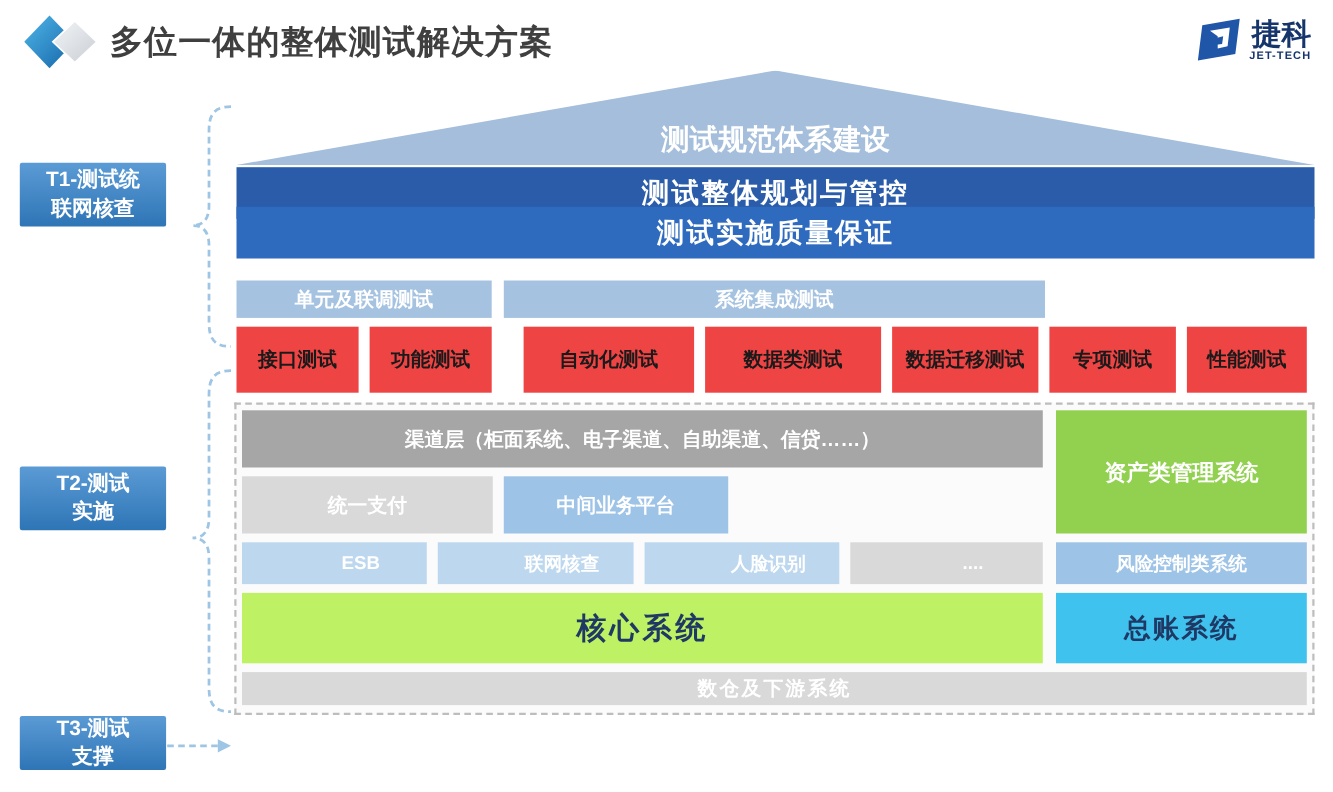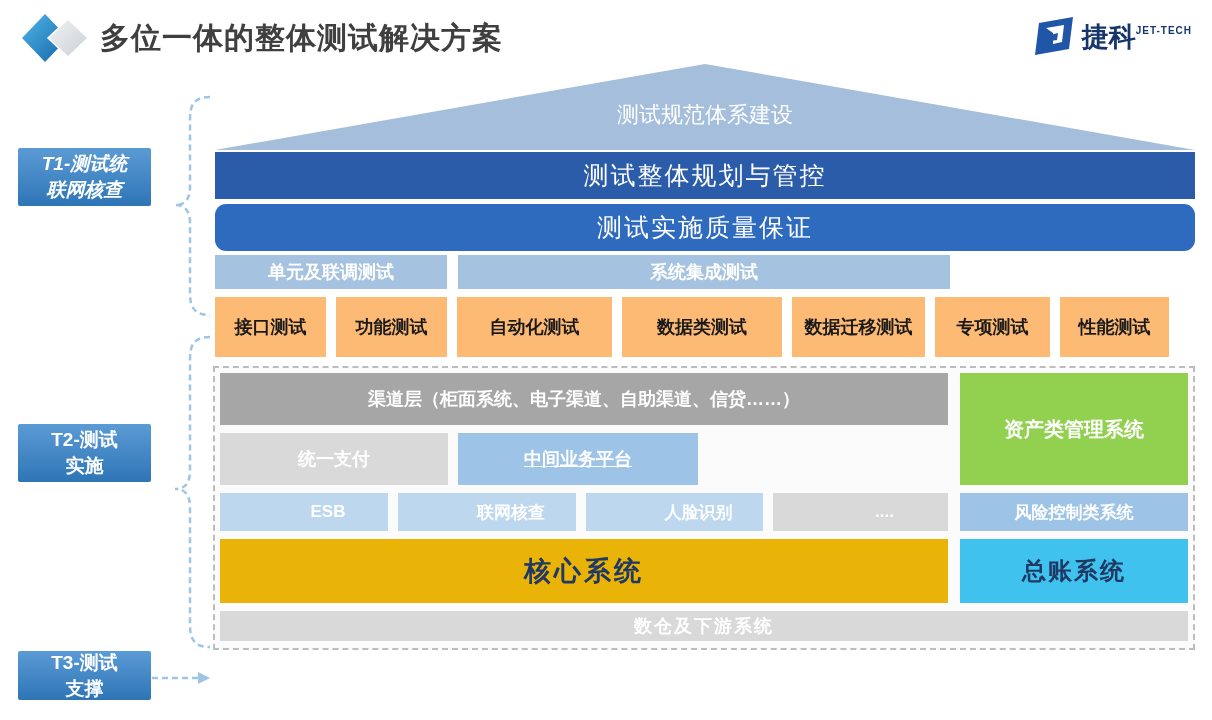--- a/index.html
+++ b/index.html
@@ -18,76 +18,76 @@
     position: absolute;
     left: 100px;
     top: 18px;
     font-size: 30px;
     font-weight: bold;
     color: #3f3f3f;
     letter-spacing: 1px;
   }
   .title-icon { position: absolute; left: 22px; top: 12px; }
   .logo { position: absolute; right: 20px; top: 14px; display: flex; align-items: center; gap: 6px; }
-  .logo-text { display: flex; flex-direction: row; line-height: 1; }
+  .logo-text { display: flex; flex-direction: column; line-height: 1; align-items: flex-end; }
   .logo-name { font-size: 27px; font-weight: bold; color: #15356b; }
   .logo-sub { font-size: 10px; font-weight: bold; color: #15356b; letter-spacing: 1px; margin-top: 2px; }
 
   
   .side-label {
     position: absolute;
     left: 18px;
     width: 133px;
     background: linear-gradient(180deg, #5b9bd5 0%, #2e75b6 100%);
     color: #ffffff;
     font-size: 19px;
     font-weight: bold;
     display: flex;
     flex-direction: column;
     align-items: center;
     justify-content: center;
     line-height: 1.35;
     border-radius: 2px;
   }
-  .side-label.t1 { top: 148px; height: 58px; font-style: italic; }
+  .side-label.t1 { top: 148px; height: 58px; }
   .side-label.t2 { top: 424px; height: 58px; }
   .side-label.t3 { top: 651px; height: 49px; }
 
   .brackets { position: absolute; left: 148px; top: 87px; }
 
   
   .roof {
     position: absolute;
     left: 215px; top: 64px;
     width: 980px; height: 86px;
     background: #a4bedb;
     clip-path: polygon(50% 0%, 100% 100%, 0% 100%);
     display: flex;
     align-items: flex-end;
     justify-content: center;
     color: #ffffff;
-    font-size: 22px;
-    font-weight: normal;
-    padding-bottom: 20px;
+    font-size: 26px;
+    font-weight: bold;
+    padding-bottom: 6px;
   }
   .bar { 
     position: absolute;
     left: 215px;
     width: 980px;
     height: 47px;
     display: flex;
     align-items: center;
     justify-content: center;
     color: #ffffff;
     font-size: 25px;
-    font-weight: normal;
+    font-weight: bold;
     letter-spacing: 2px;
   }
   .bar1 { top: 152px; background: #2a5caa; }
-  .bar2 { top: 204px; background: #2e6bbf; border-radius: 11px; }
+  .bar2 { top: 188px; background: #2e6bbf; }
 
   .levels-row {
     position: absolute;
     left: 215px; top: 255px;
     width: 980px; height: 34px;
     display: flex; gap: 11px;
   }
   .level-box {
     background: #a5c3e0;
     color: #ffffff;
@@ -99,29 +99,29 @@
   .level-box.l1 { width: 492px; }
   .level-box.l2 { width: 234px; }
 
   .types-row {
     position: absolute;
     left: 215px; top: 297px;
     width: 980px; height: 60px;
     display: flex; gap: 10px;
   }
   .type-box {
-    background: #fdba74;
+    background: #ef4444;
     color: #1a1a1a;
     font-size: 18px;
     font-weight: bold;
     display: flex; align-items: center; justify-content: center;
   }
   .type-box.t0 { width: 111px; }
   .type-box.t1 { width: 111px; }
-  .type-box.t2 { width: 155px; }
+  .type-box.t2 { width: 155px; margin-left: 19px; }
   .type-box.t3 { width: 160px; }
   .type-box.t4 { width: 133px; }
   .type-box.t5 { width: 115px; }
   .type-box.t6 { width: 109px; }
 
   
   .systems {
     position: absolute;
     left: 213px; top: 366px;
     width: 982px; height: 284px;
@@ -137,29 +137,29 @@
   .sys-box {
     display: flex; align-items: center; justify-content: center;
     color: #ffffff; font-weight: bold; font-size: 18px;
   }
   .channel { grid-column: 1; grid-row: 1; background: #a6a6a6; }
   .asset   { grid-column: 2; grid-row: 1 / span 2; background: #92d050; font-size: 20px; }
   .midrow  { grid-column: 1; grid-row: 2; display: flex; gap: 10px; }
   .midrow .cell { display: flex; align-items: center; justify-content: center; font-weight: bold; font-size: 18px; }
   .pay   { width: 228px; background: #d9d9d9; color: #ffffff; }
   .fund  { width: 240px; background: #8faadc; color: #1f3864; }
-  .inter { width: 240px; background: #9dc3e6; color: #ffffff; text-decoration: underline; }
+  .inter { width: 204px; background: #9dc3e6; color: #ffffff; }
   .esbrow { grid-column: 1; grid-row: 3; display: flex; gap: 10px; }
   .esbrow .cell { display: flex; align-items: center; justify-content: center; font-weight: bold; font-size: 17px; color: #ffffff; padding-left: 48px; }
   .esb   { width: 168px; background: #bdd7ee; }
   .net   { width: 178px; background: #bdd7ee; }
   .face  { width: 177px; background: #bdd7ee; }
   .more  { width: 175px; background: #d9d9d9; }
   .risk  { grid-column: 2; grid-row: 3; background: #9dc3e6; font-size: 17px; }
-  .core  { grid-column: 1; grid-row: 4; background: #eab308; color: #1f3864; font-size: 27px; letter-spacing: 3px; }
+  .core  { grid-column: 1; grid-row: 4; background: #bef264; color: #1f3864; font-size: 27px; letter-spacing: 3px; }
   .ledger{ grid-column: 2; grid-row: 4; background: #3fc3ee; color: #1f3864; font-size: 24px; letter-spacing: 2px; }
   .downstream { grid-column: 1 / span 2; grid-row: 5; background: #d9d9d9; color: #ffffff; font-size: 18px; letter-spacing: 2px; }
 
   
   .tool-bar {
     position: absolute;
     left: 215px; top: 658px;
     width: 980px; height: 44px;
     background: #4caf50;
     color: #ffffff;

